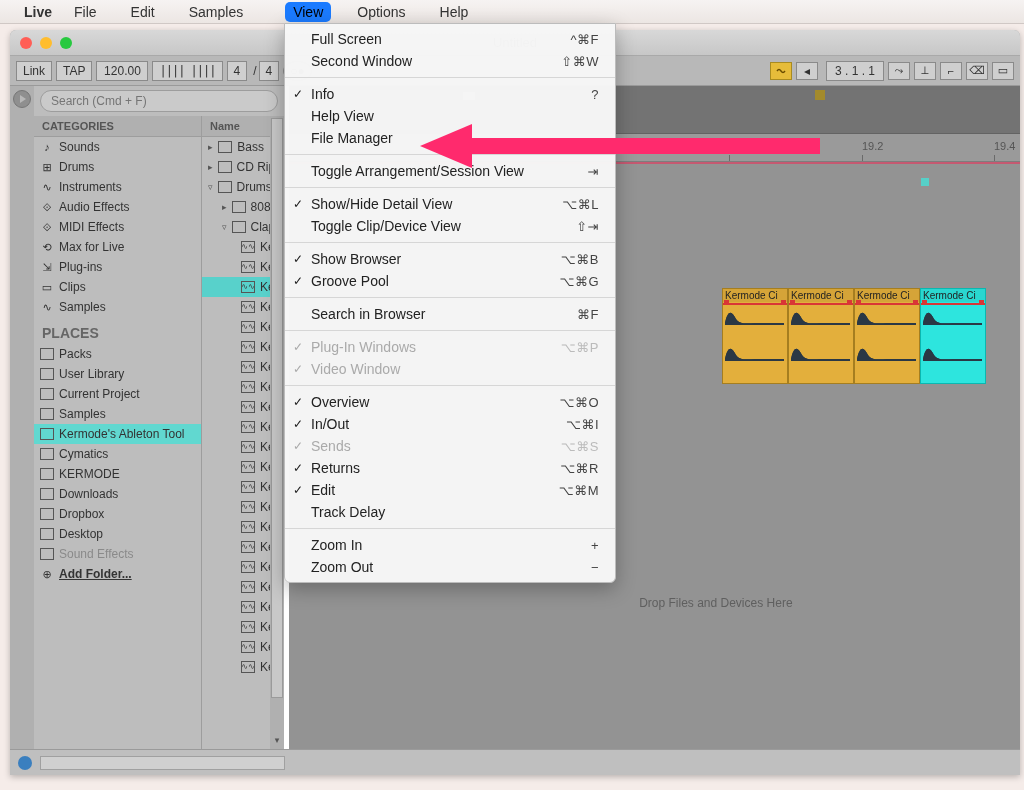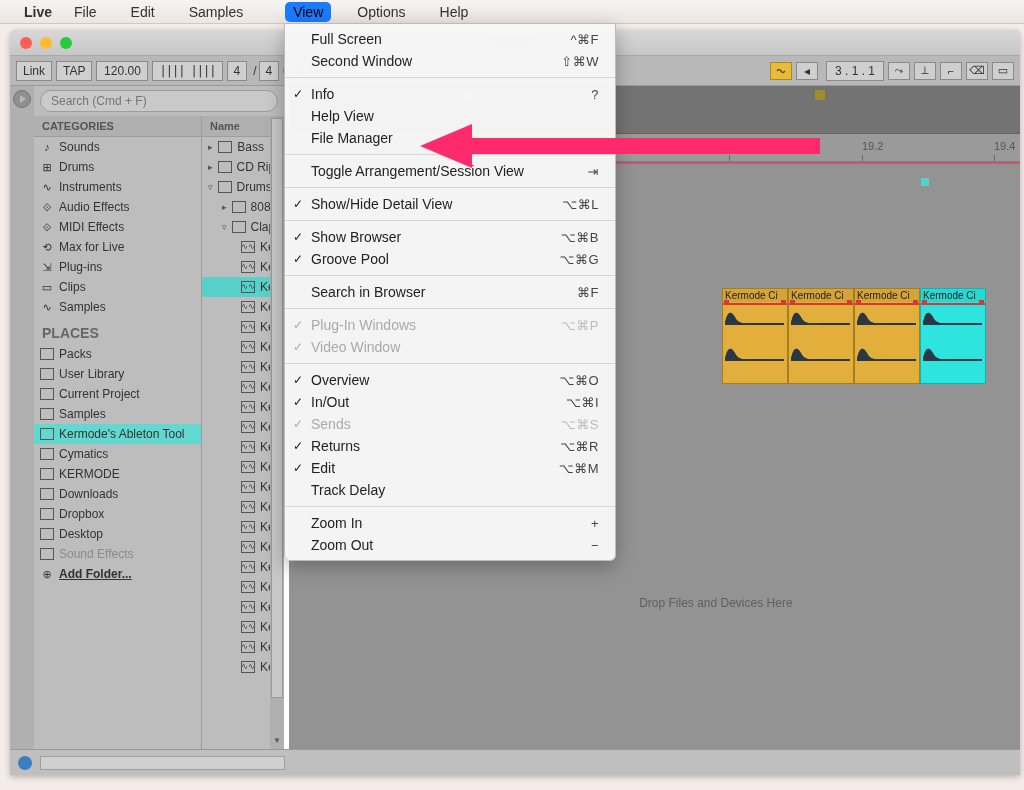--- a/index.html
+++ b/index.html
@@ -509,20 +509,24 @@
     <div class="row">
       <span>Toggle Arrangement/Session View</span>
       <span class="sc">⇥</span>
     </div>
     <hr>
     <div class="row">
       <span class="check">✓</span>
       <span>Show/Hide Detail View</span>
       <span class="sc">⌥⌘L</span>
     </div>
+    <div class="row">
+      <span>Toggle Clip/Device View</span>
+      <span class="sc">⇧⇥</span>
+    </div>
     <hr>
     <div class="row">
       <span class="check">✓</span>
       <span>Show Browser</span>
       <span class="sc">⌥⌘B</span>
     </div>
     <div class="row">
       <span class="check">✓</span>
       <span>Groove Pool</span>
       <span class="sc">⌥⌘G</span>

